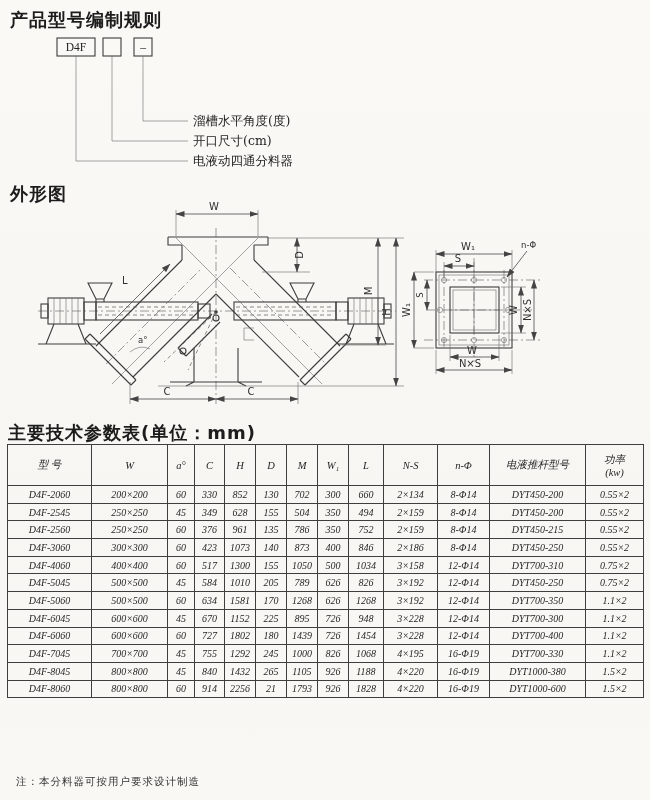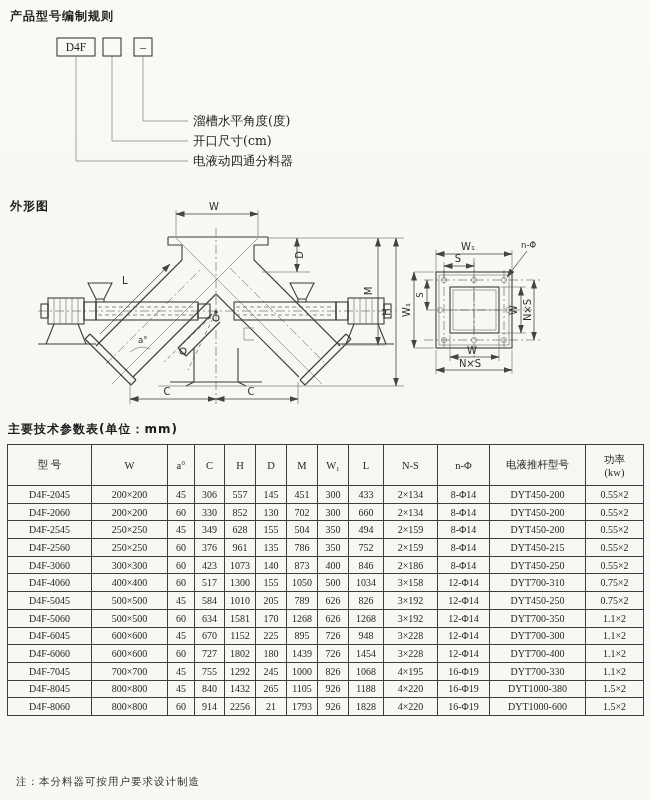--- a/index.html
+++ b/index.html
@@ -1,41 +1,41 @@
 <!DOCTYPE html>
 <html><head>
 <meta charset="utf-8">
 <style>
   html,body{margin:0;padding:0;}
   body{width:650px;height:800px;background:#f9f8f5;color:#222;
        font-family:"Liberation Serif","DejaVu Serif",serif;}
   .page{position:relative;width:650px;height:800px;overflow:hidden;
         background:linear-gradient(180deg,#faf9f6 0%,#f7f6f2 60%,#f9f8f4 100%);}
   .sec-title{position:absolute;font-family:"DejaVu Sans",sans-serif;
-             font-weight:bold;font-size:12px;color:#1c1c1c;letter-spacing:1px;}
+             font-weight:bold;font-size:18px;color:#1c1c1c;letter-spacing:1px;}
   #t-rule{left:10px;top:8px;}
-  #t-outline{left:10px;top:182px;margin-top:16px;}
+  #t-outline{left:10px;top:182px;}
   #t-params{left:8px;top:421px;text-align:center;}
   svg{position:absolute;left:0;}
   #diagram{top:28px;}
   #drawing{top:198px;}
   
   .obj{stroke:#3d3d3d;stroke-width:1.1;fill:none;}
   .thin{stroke:#6a6a6a;stroke-width:0.6;fill:none;}
   .dim{stroke:#4a4a4a;stroke-width:0.8;fill:none;}
   .cl{stroke:#5a5a5a;stroke-width:0.6;fill:none;stroke-dasharray:9 3 2 3;}
   .hid{stroke:#5a5a5a;stroke-width:0.7;fill:none;stroke-dasharray:4 3;}
   .dlabel{font-family:"DejaVu Sans",sans-serif;font-size:10px;fill:#2e2e2e;}
   .dsmall{font-family:"DejaVu Sans",sans-serif;font-size:8.5px;fill:#2e2e2e;}
   .boxtxt{font-family:"Liberation Serif",serif;font-size:11.5px;fill:#1e1e1e;}
   .cnlabel{font-family:"DejaVu Serif","Liberation Serif",serif;font-size:12.5px;fill:#1e1e1e;}
   
   .params{position:absolute;left:7px;top:444px;width:636px;
           border-collapse:collapse;table-layout:fixed;
-          font-family:"Liberation Serif","DejaVu Serif",serif;}
+          font-family:"Liberation Serif","DejaVu Serif",serif;font-style:italic;}
   .params th,.params td{border:1px solid #3e3e3e;text-align:center;
           vertical-align:middle;padding:0;overflow:hidden;color:#1f1f1f;}
   .params th{height:40px;font-weight:normal;font-size:10.5px;white-space:pre-line;}
   .params td{height:16.7px;font-size:10px;}
   .params{border:1.5px solid #333;}
   .params thead tr{border-bottom:1.5px solid #333;}
   .footnote{position:absolute;left:16px;top:775px;font-size:10.5px;color:#333;
             font-family:Liberation Serif, serif;letter-spacing:1px;}
 </style>
 </head>
@@ -270,35 +270,20 @@
           <th>L</th>
           <th>N-S</th>
           <th>n-Φ</th>
           <th>电液推杆型号</th>
           <th>功率
 (kw)</th>
         </tr>
     </thead>
     <tbody>
         <tr>
-          <td>D4F-2045</td>
-          <td>200×200</td>
-          <td>45</td>
-          <td>306</td>
-          <td>557</td>
-          <td>145</td>
-          <td>451</td>
-          <td>300</td>
-          <td>433</td>
-          <td>2×134</td>
-          <td>8-Φ14</td>
-          <td>DYT450-200</td>
-          <td>0.55×2</td>
-        </tr>
-        <tr>
           <td>D4F-2060</td>
           <td>200×200</td>
           <td>60</td>
           <td>330</td>
           <td>852</td>
           <td>130</td>
           <td>702</td>
           <td>300</td>
           <td>660</td>
           <td>2×134</td>

